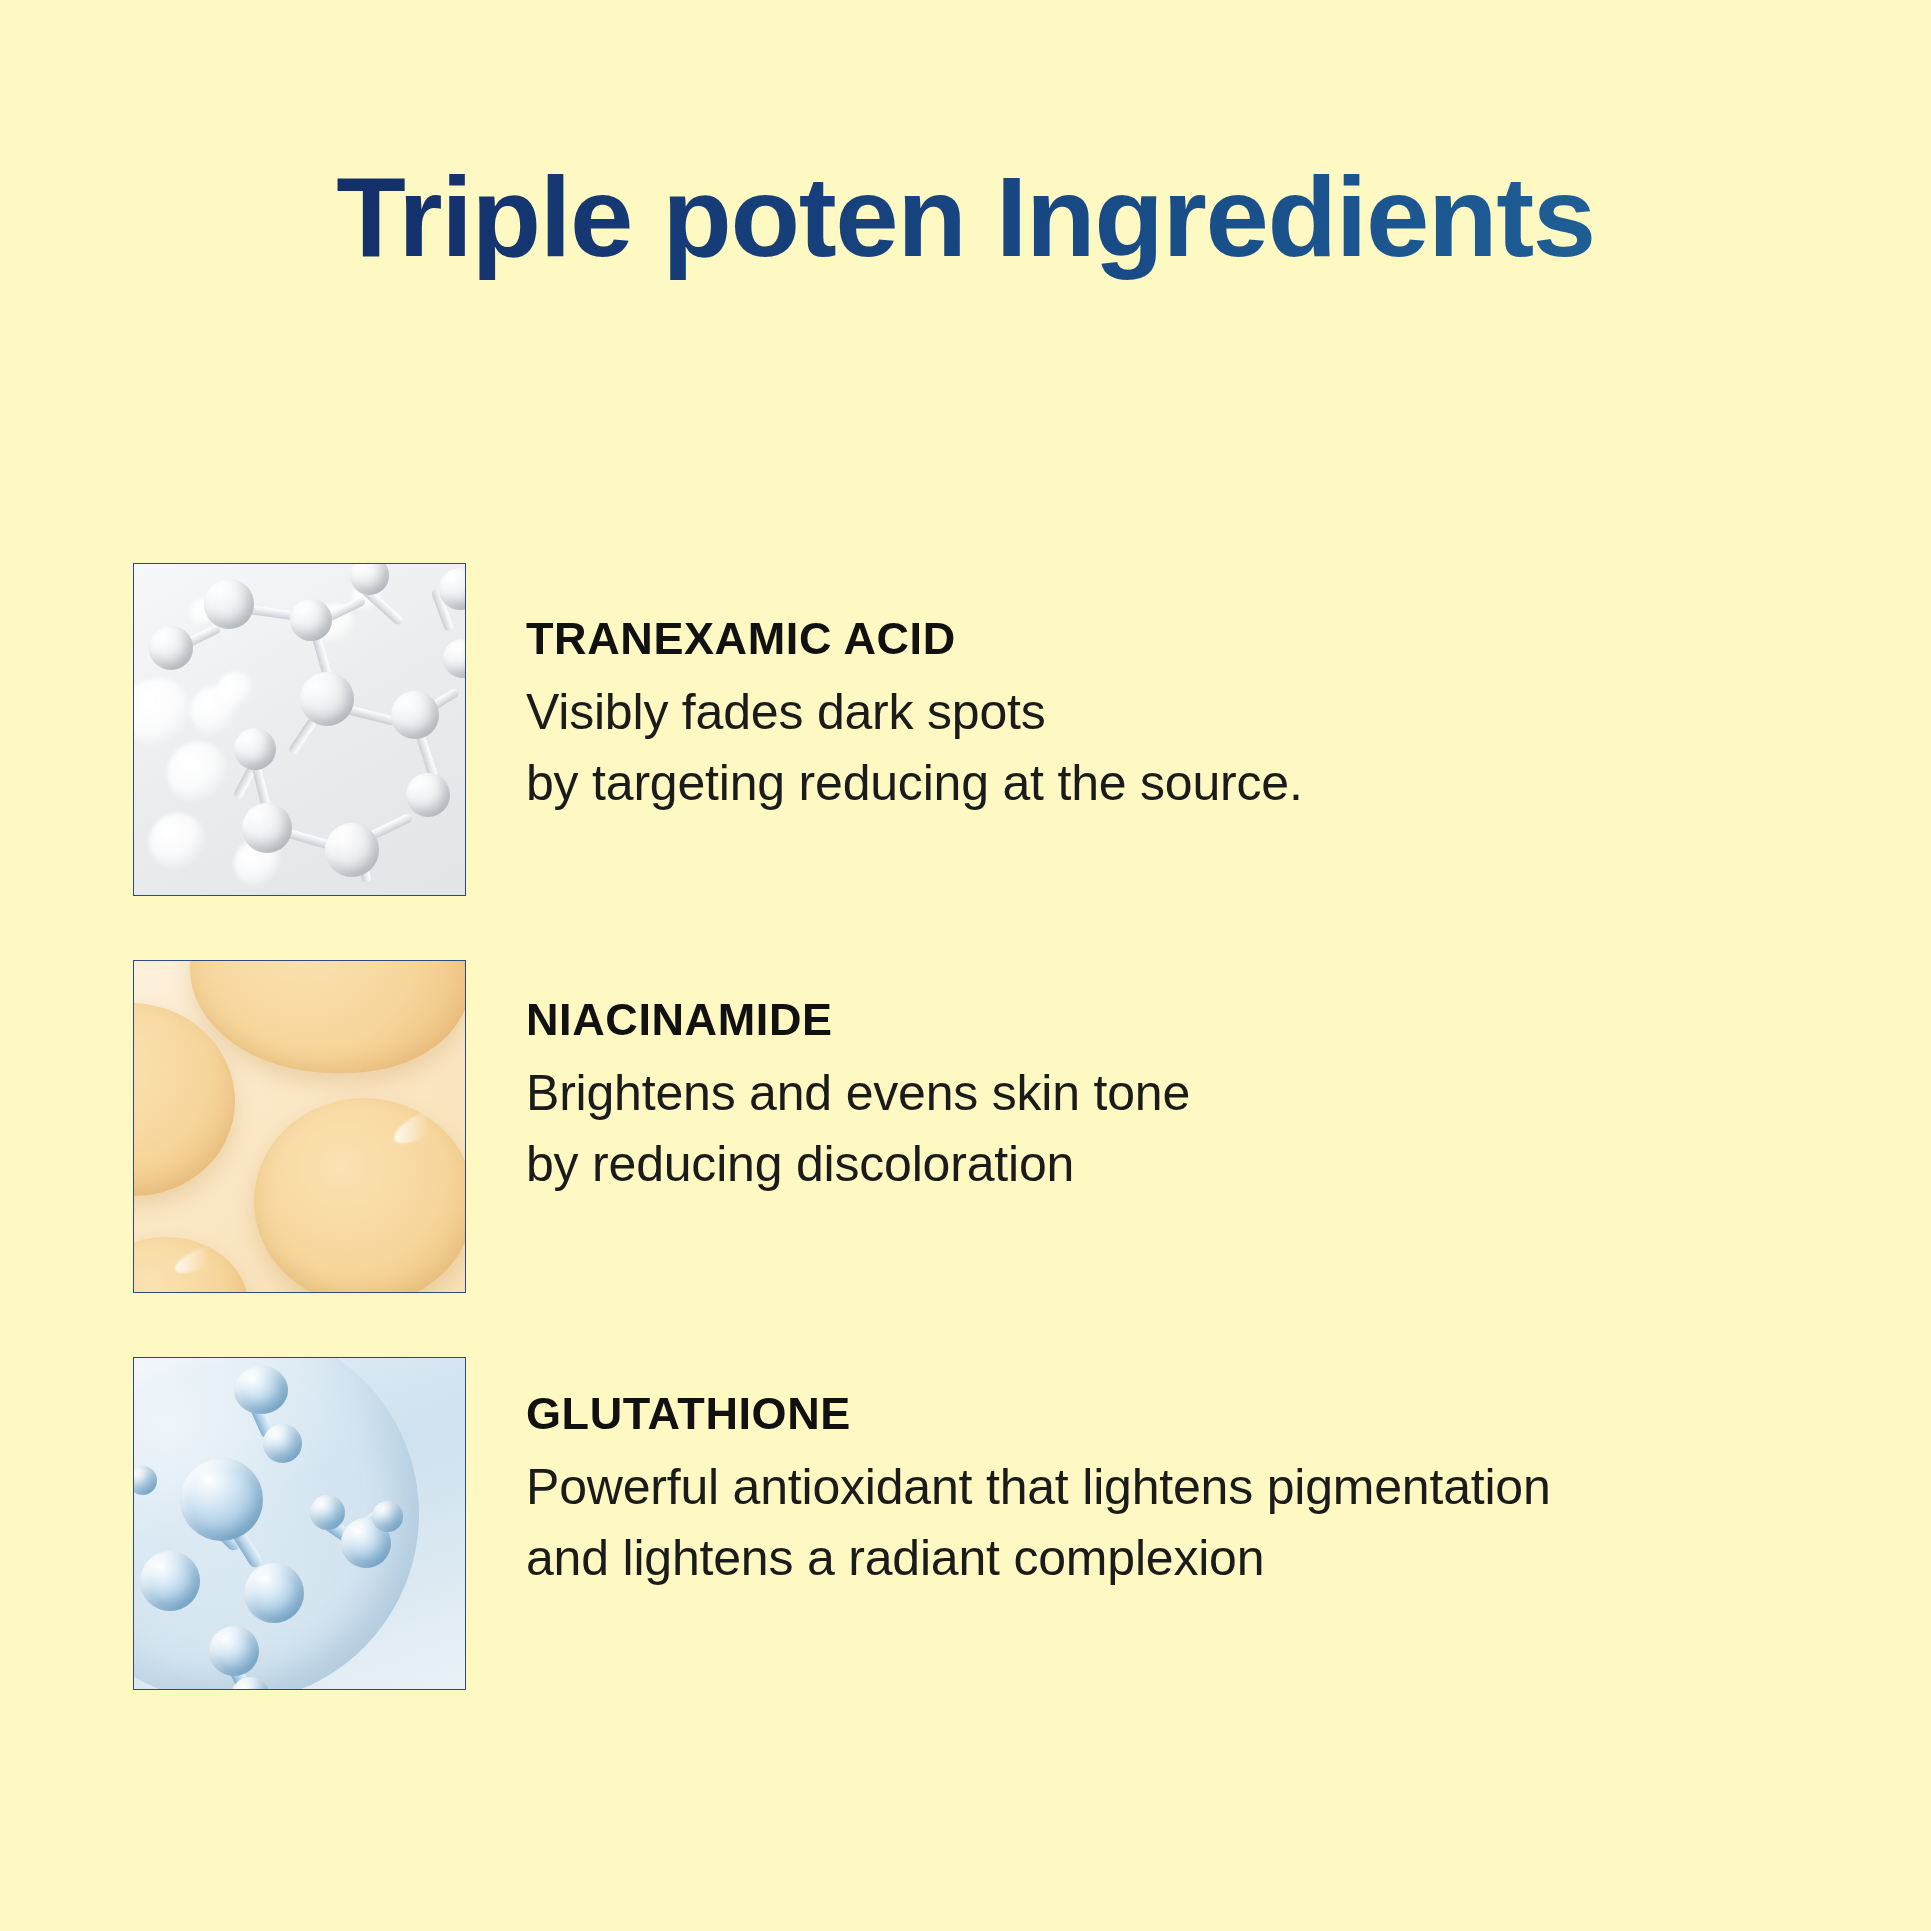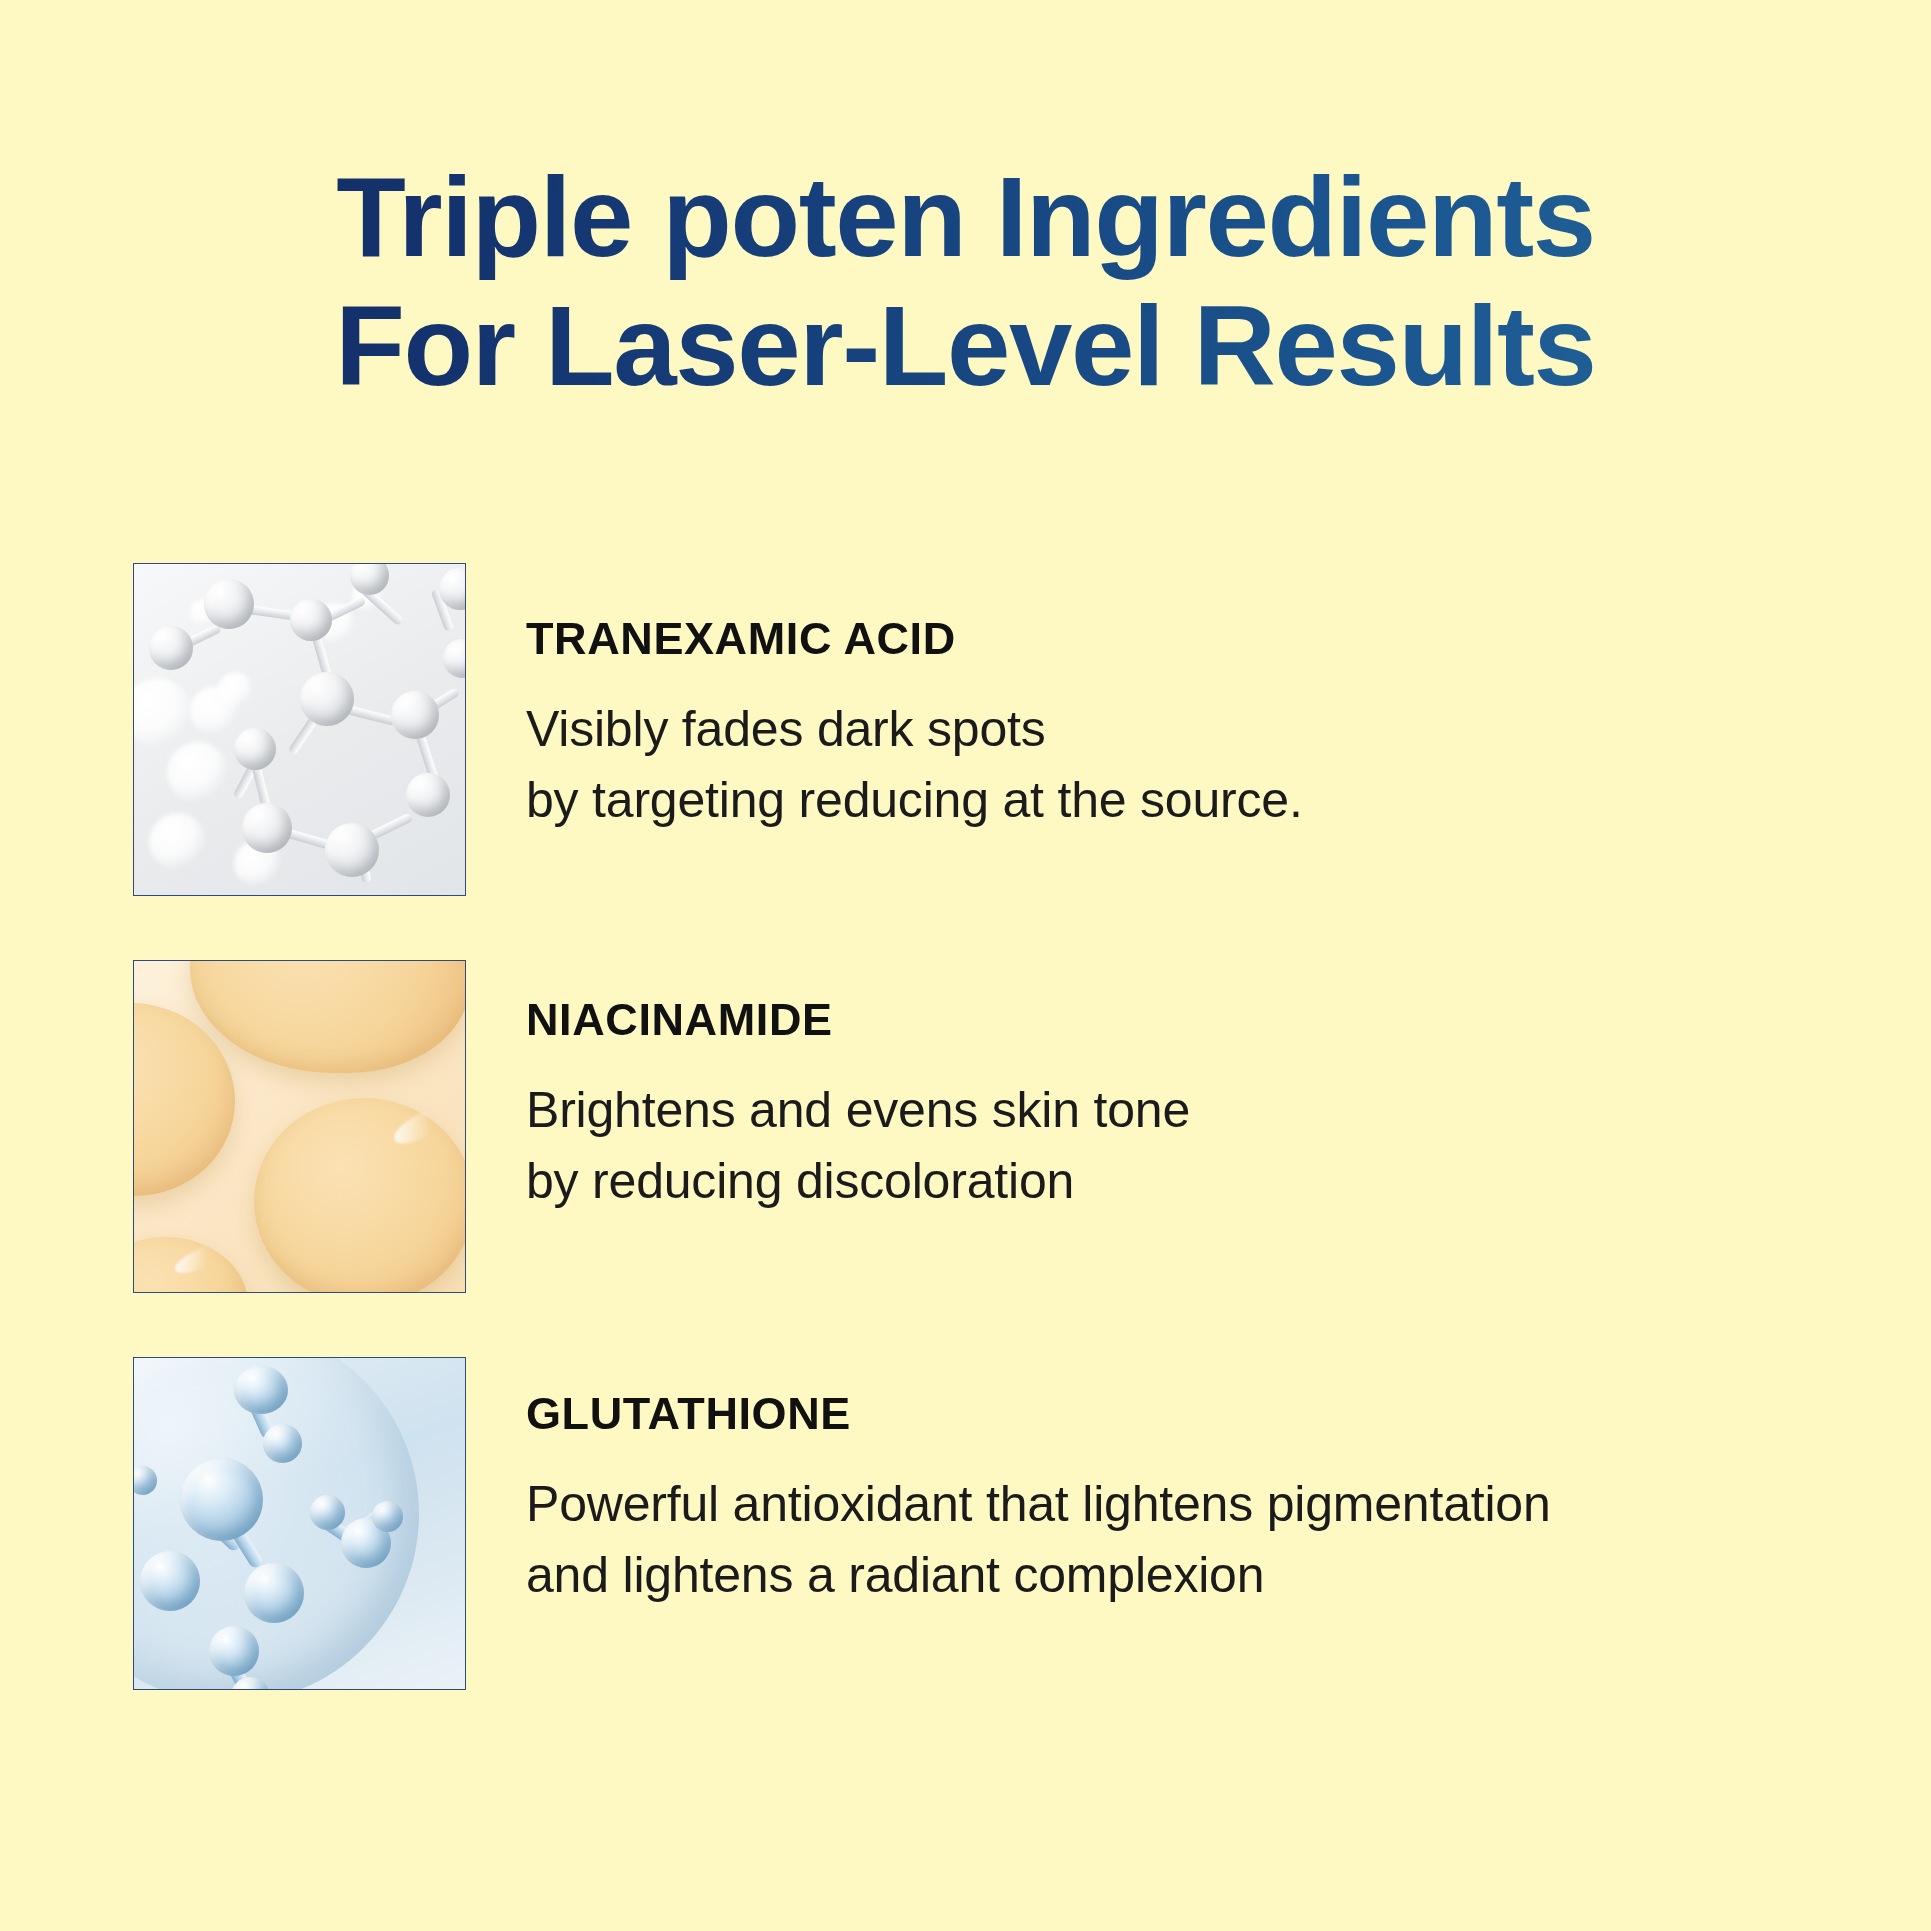--- a/index.html
+++ b/index.html
@@ -95,42 +95,41 @@
   
   .copy { position:absolute; left:526px; top:0; width:1294px; }
   .ing-name {
     font-size:45px;
     font-weight:700;
     letter-spacing:0.6px;
     color:#111111;
     line-height:1;
   }
   .ing-desc {
-    margin-top:33px;
+    margin-top:16px;
     font-size:50px;
     font-weight:400;
     color:#1b1b1b;
     line-height:1.42;
     letter-spacing:-0.2px;
   }
   .ing-desc .line { display:block; white-space:pre; }
 
   
   .row-0 .copy { top:53px; }
   .row-1 .copy { top:37px; }
   .row-2 .copy { top:34px; }
 </style>
 </head>
 <body>
 
 <div class="page">
 
   <h1 class="headline">
     <span class="l1">Triple poten Ingredients</span>
-    <span class="l2">For Laser-Level Results</span>
   </h1>
 
   <div class="rows">
 
     <div class="row row-0">
       <div class="thumb">
         <div class="art art-molecule-white">
           <div class="bokeh" style="left:-11.6px;top:114px;width:71px;height:71px;"></div>
           <div class="bokeh" style="left:56px;top:122px;width:50px;height:50px;"></div>
           <div class="bokeh" style="left:33px;top:178px;width:62px;height:62px;"></div>

